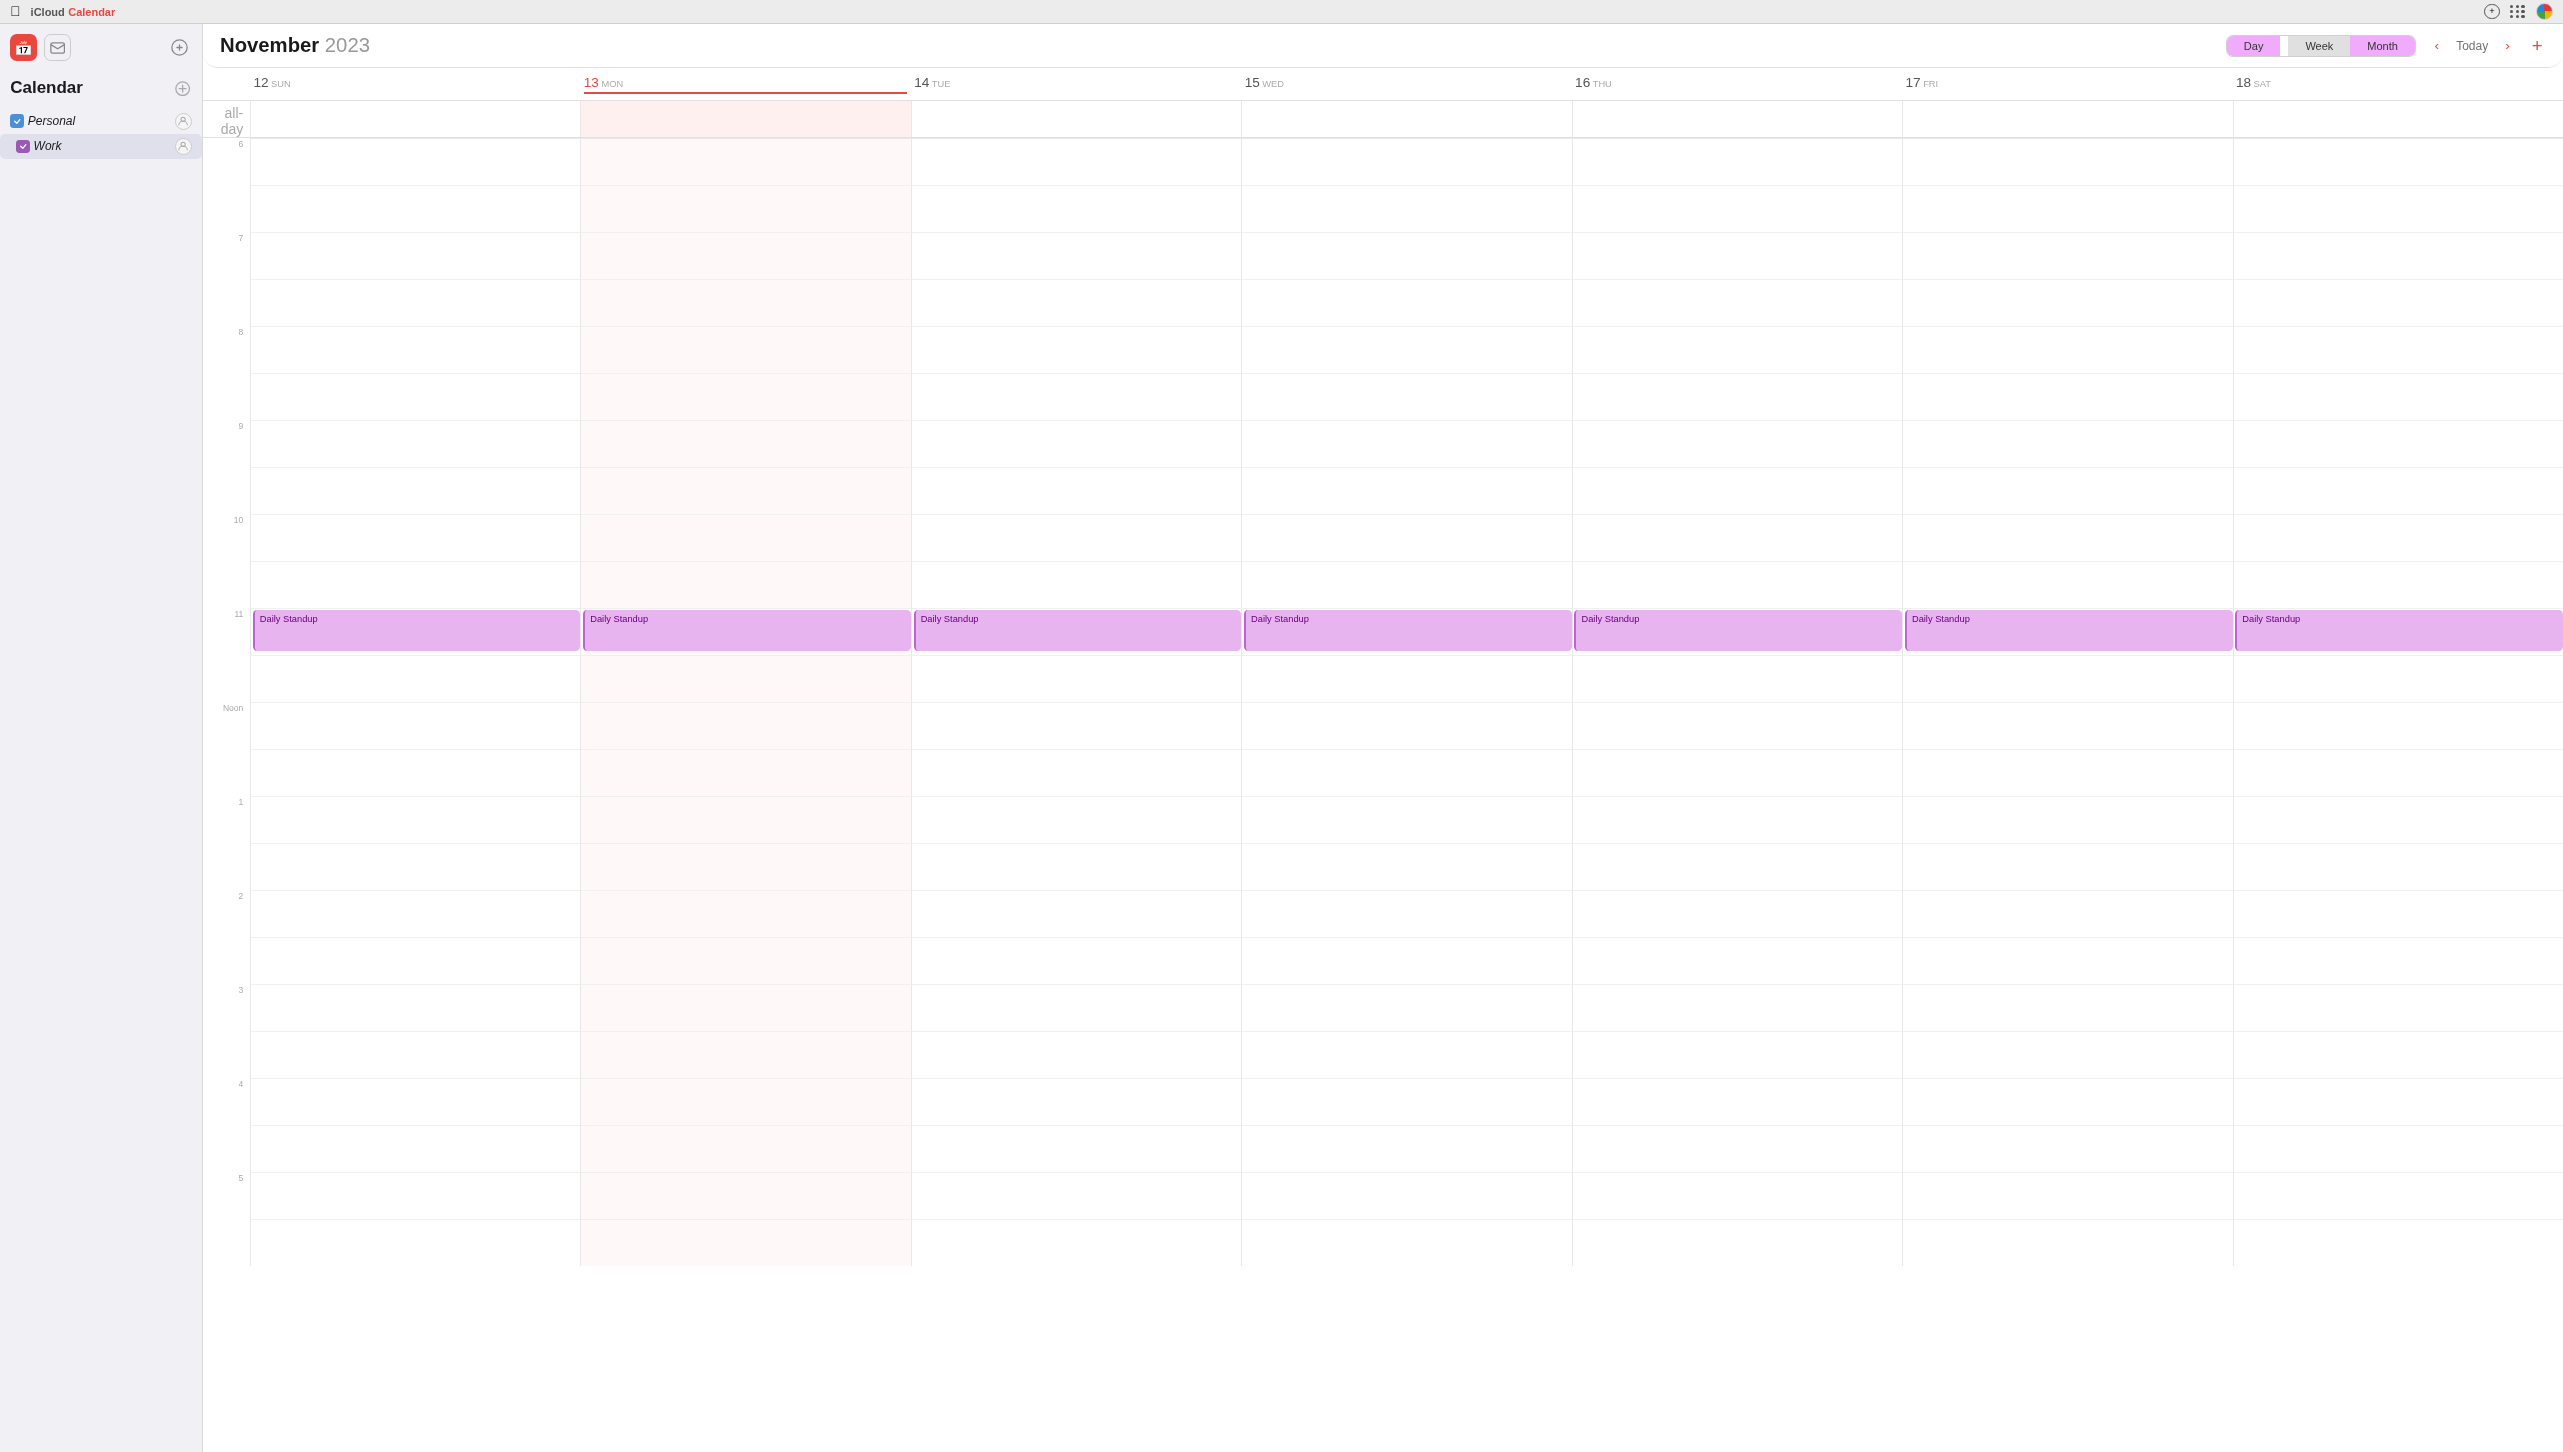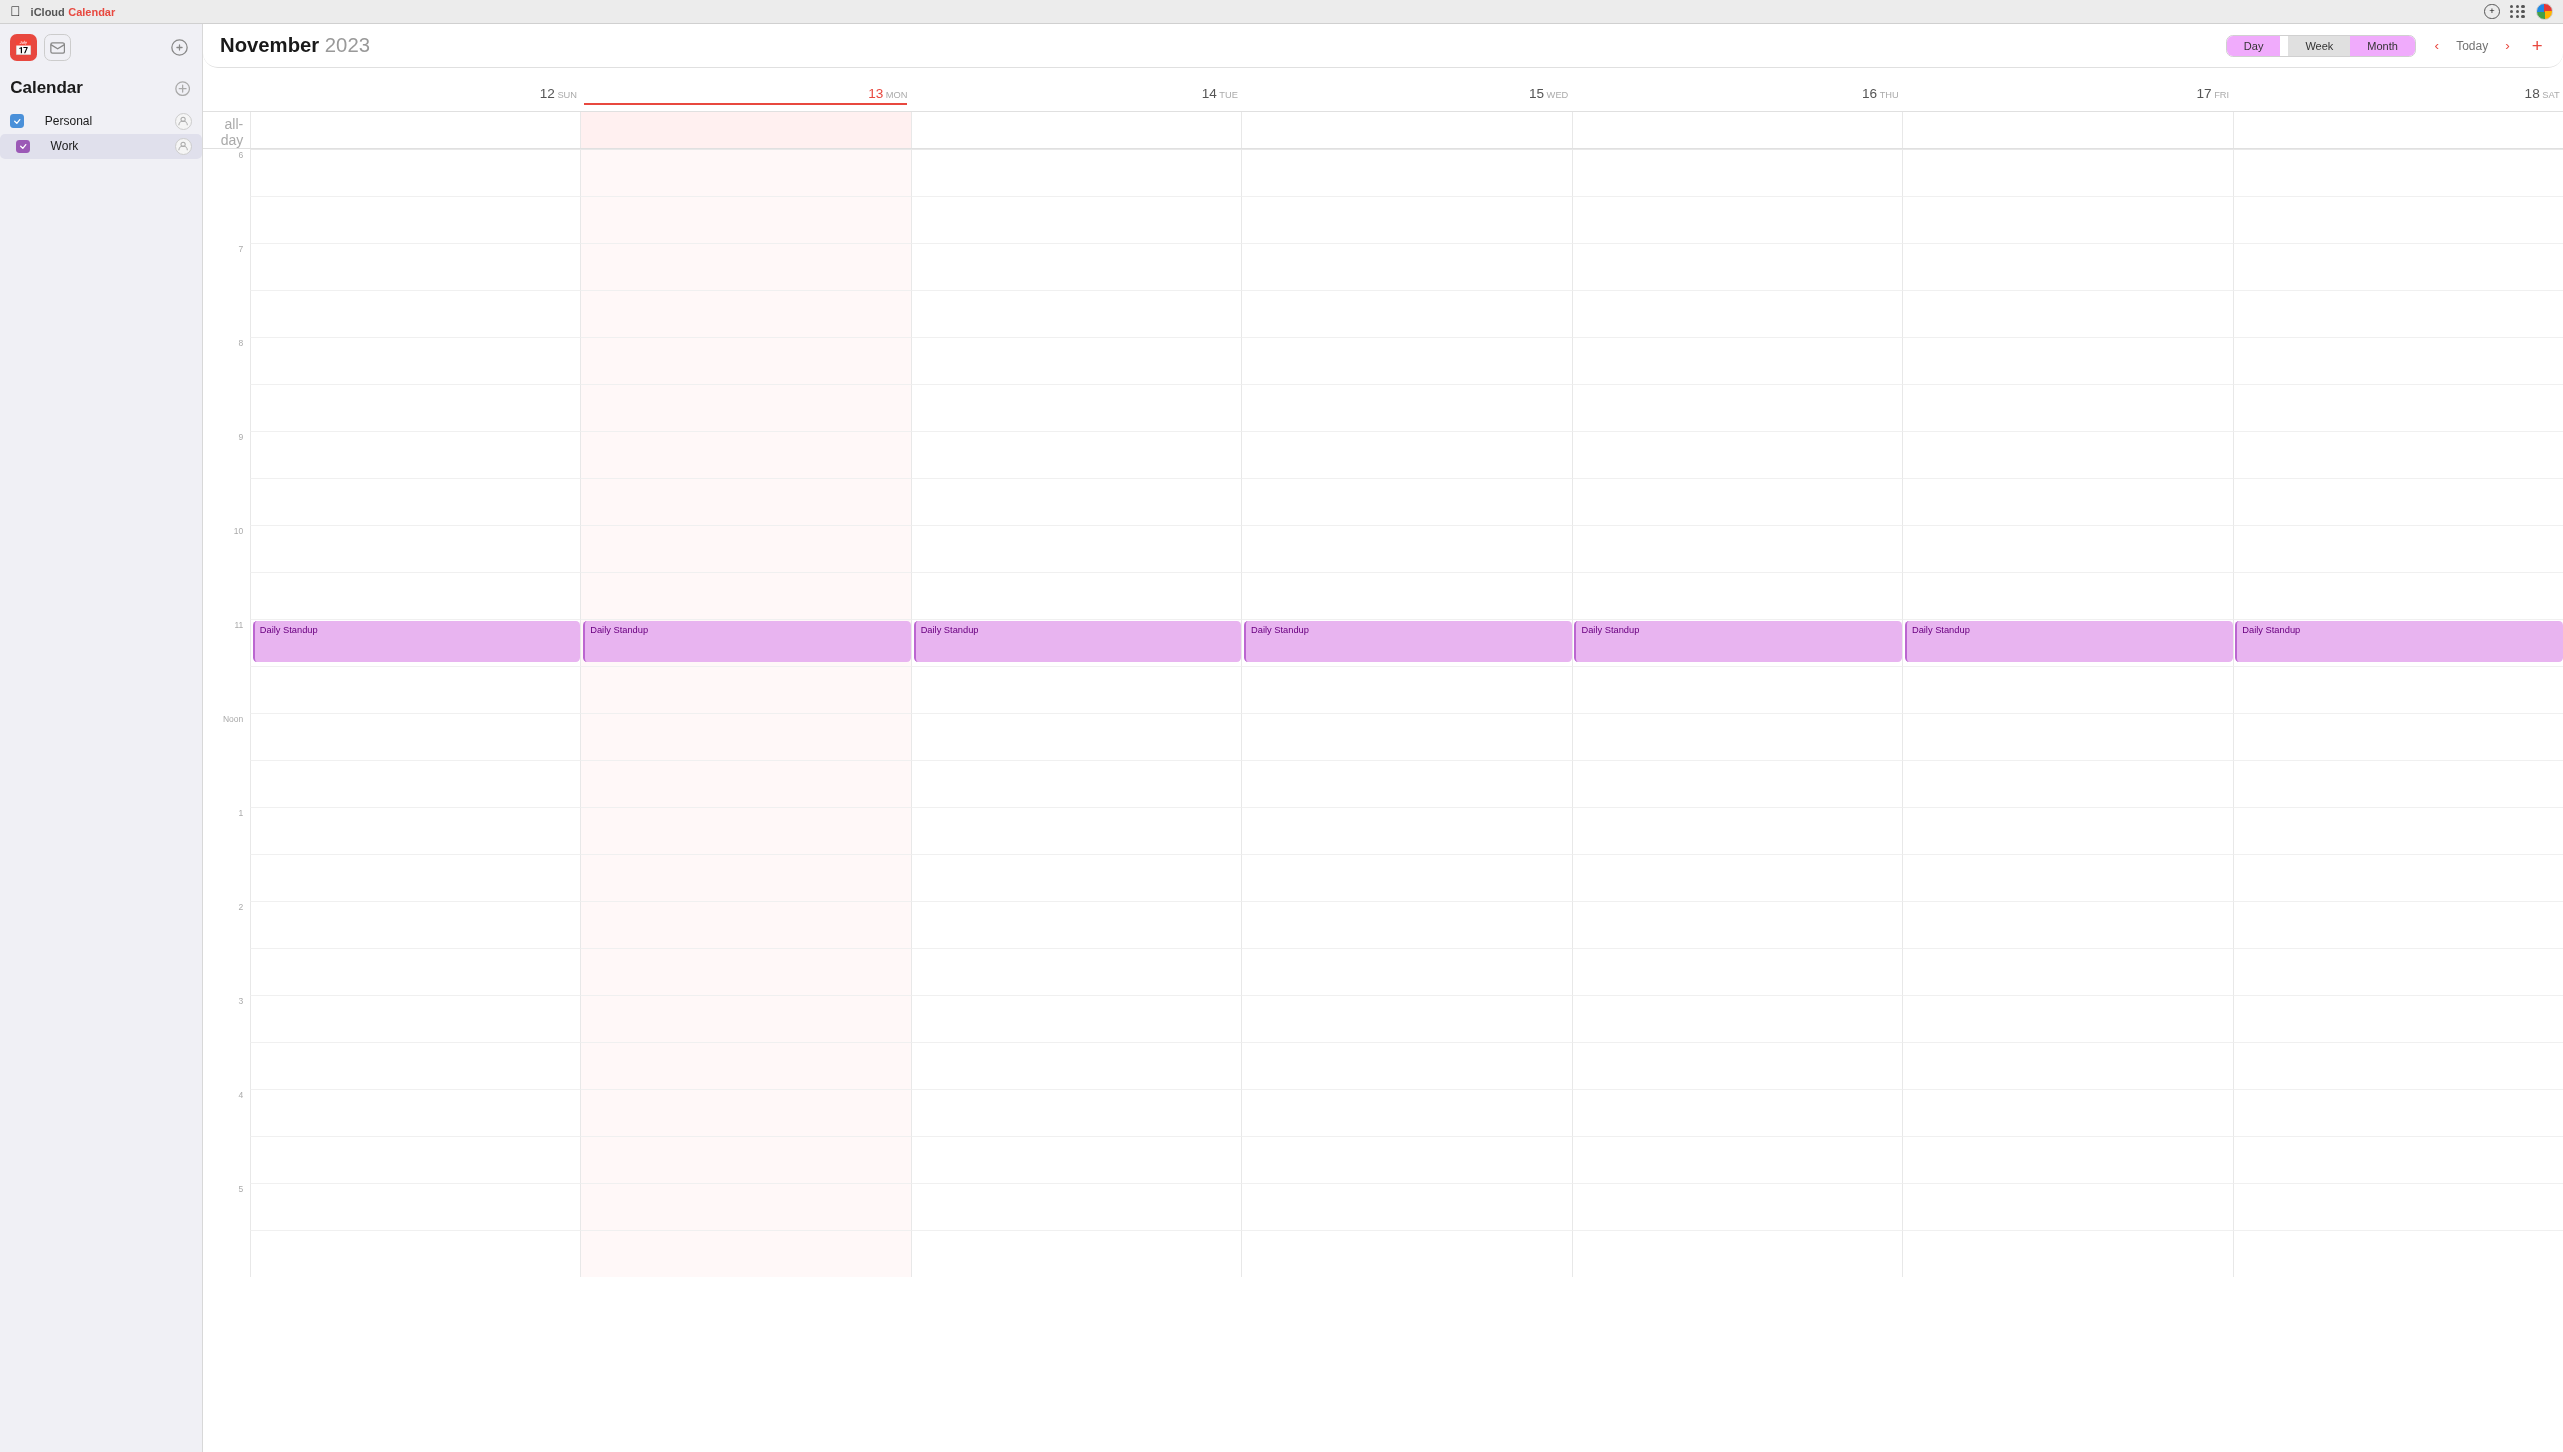--- a/index.html
+++ b/index.html
@@ -134,21 +134,22 @@
       color: #888;
       font-size: 15.3px;
       cursor: pointer;
     }
     .calendar-item {
       display: flex;
       align-items: center;
       padding: 4.2px 10.2px;
       border-radius: 5.1px;
       cursor: pointer;
-      gap: 21px;
+      gap: 4px;
+      font-style: italic;
     }
     .calendar-item.active { background: #e0e0ec; padding-left: 16px; }
     .calendar-item-checkbox {
       width: 13.6px; height: 13.6px;
       border-radius: 3.4px;
       display: flex; align-items: center; justify-content: center;
       flex-shrink: 0;
     }
     .calendar-item-checkbox.blue { background: #4a90d9; }
     .calendar-item-checkbox.purple { background: #9b59b6; }
@@ -247,25 +248,24 @@
 
     
     .day-headers {
       display: grid;
       grid-template-columns: 47px repeat(7, 1fr);
       border-bottom: 0.8px solid #e0e0e0;
       flex-shrink: 0;
     }
     .day-header-spacer { }
     .day-header-cell {
-      text-align: right;
+      text-align: left;
       padding: 6.8px 3.4px;
       font-size: 10.2px;
       color: #888;
-      margin-top: 11px;
     }
     .day-header-cell .day-num {
       display: inline-block;
       font-size: 13.6px;
       font-weight: 500;
       color: #555;
       margin-right: 2.5px;
     }
     .day-header-cell.today .day-num {
       color: #e8483f;

